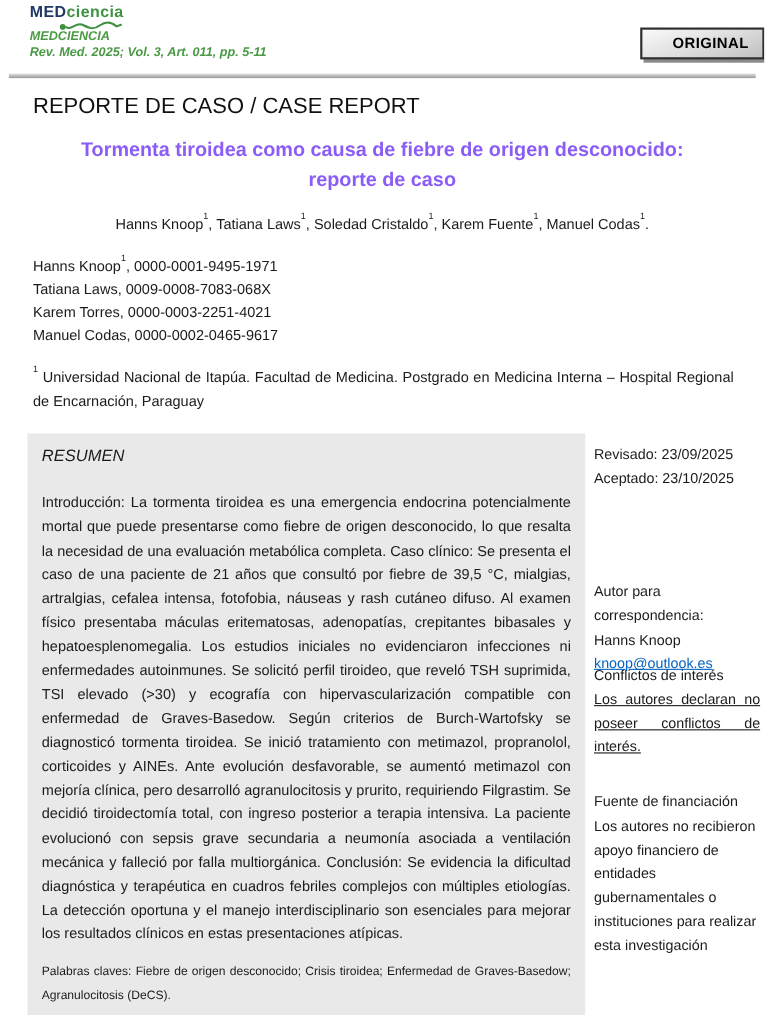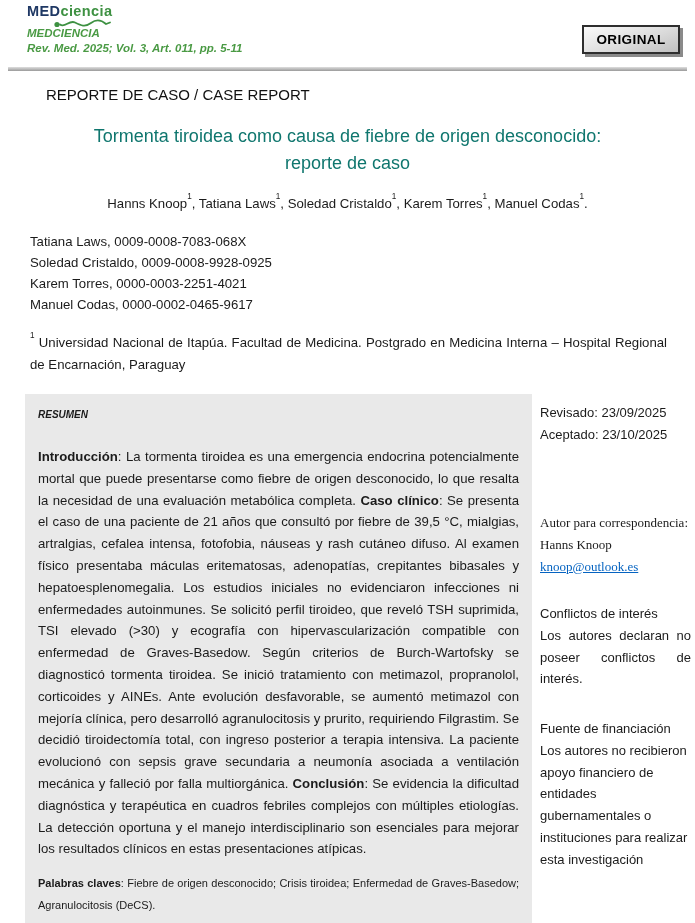--- a/index.html
+++ b/index.html
@@ -2,67 +2,67 @@
 <html><head>
 <meta charset="utf-8">
 <style>
   html,body{margin:0;padding:0;background:#ffffff;}
   .page{
     position:relative;width:695px;height:923px;overflow:hidden;
     background:#ffffff;color:#1b1b1b;
     font-family:"Liberation Sans",sans-serif;
   }
   sup{font-size:0.62em;position:relative;top:-0.45em;line-height:0;}
-  b{font-weight:bold;margin-top:42px;}
+  b{font-weight:normal;margin-top:42px;}
 
   
   .logo{position:absolute;left:27px;top:4px;}
   .logo-text{font-size:14.5px;font-weight:bold;letter-spacing:.4px;line-height:14px;}
   .logo-med{color:#1f3864;}
   .logo-ciencia{color:#3e9142;}
   .logo-squiggle{display:block;margin-left:26px;margin-top:0px;}
   .journal-name{position:absolute;left:27px;top:27px;font-size:11.5px;font-weight:bold;font-style:italic;color:#4a9a44;}
   .citation{position:absolute;left:27px;top:42px;font-size:11.5px;font-weight:bold;font-style:italic;color:#4a9a44;}
   .badge{
     position:absolute;left:582px;top:25px;width:94px;height:25px;
     background:linear-gradient(160deg,#fafafa 0%,#dcdcdc 55%,#c0c0c0 100%);
     border:2px solid #2e2e2e;box-shadow:3px 3px 0 #8a8a8a;
     display:flex;align-items:center;justify-content:center;
-    font-size:13.5px;font-weight:bold;letter-spacing:.4px;color:#000;
+    font-size:13.5px;font-weight:bold;letter-spacing:.4px;color:#000;padding-left:15px;
   }
   .rule{position:absolute;left:8px;top:67px;width:679px;height:4px;
     background:linear-gradient(to bottom,#dedede,#9a9a9a);}
 
-  .section-label{position:absolute;left:30px;top:86px;font-size:15px;color:#111;white-space:nowrap;margin-left:16px;}
+  .section-label{position:absolute;left:30px;top:86px;font-size:20px;color:#111;white-space:nowrap;}
 
   .title{position:absolute;left:0;right:0;top:123px;text-align:center;
-    font-size:18px;font-weight:normal;color:#0f766e;line-height:27px;}
+    font-size:18px;font-weight:bold;color:#8b5cf6;line-height:27px;}
   .title div{white-space:nowrap;}
 
   .authors{position:absolute;left:0;right:0;top:196px;text-align:center;font-size:13.2px;white-space:nowrap;}
 
   .orcid{position:absolute;left:30px;top:231px;font-size:13.2px;line-height:21px;}
 
   .affiliation{position:absolute;left:30px;top:332px;width:637px;
     font-size:13.2px;line-height:21.8px;text-align:justify;}
 
   
   .abstract-box{position:absolute;left:25px;top:394px;width:481px;height:560px;
     background:#e9e9e9;padding:10px 13px;}
-  .abstract-heading{font-size:10px;font-weight:bold;font-style:italic;line-height:21px;}
+  .abstract-heading{font-size:15px;font-weight:normal;font-style:italic;line-height:21px;}
   .abstract-body{margin-top:21px;font-size:13.2px;line-height:21.8px;text-align:justify;}
   .abstract-keywords{margin-top:13px;font-size:11px;line-height:21.8px;text-align:justify;}
 
   
   .sidebar-block{position:absolute;left:540px;width:151px;font-size:13px;line-height:21.8px;}
   .sb-dates{top:402px;}
-  .sb-corr{top:512px;font-family:Liberation Serif, serif;}
+  .sb-corr{top:527px;}
   .sb-conflicts{top:603px;}
   .sb-funding{top:718px;}
-  .sb-justify{text-align:justify;}
+  .sb-justify{text-align:justify;text-decoration:underline;}
   .email-link{color:#0563c1;text-decoration:underline;}
 </style>
 </head>
 <body>
 
 <div class="page">
 
   <div class="logo">
     <div class="logo-text"><span class="logo-med">MED</span><span class="logo-ciencia">ciencia</span></div>
     <svg class="logo-squiggle" width="60" height="11" viewBox="0 0 60 11">
@@ -73,25 +73,25 @@
   <div class="journal-name">MEDCIENCIA</div>
   <div class="citation">Rev. Med. 2025; Vol. 3, Art. 011, pp. 5-11</div>
   <div class="badge">ORIGINAL</div>
   <div class="rule"></div>
 
   <div class="section-label">REPORTE DE CASO / CASE REPORT</div>
   <div class="title">
     <div>Tormenta tiroidea como causa de fiebre de origen desconocido:</div>
     <div>reporte de caso</div>
   </div>
-  <div class="authors"><span>Hanns Knoop</span><sup>1</sup><span>, Tatiana Laws</span><sup>1</sup><span>, Soledad Cristaldo</span><sup>1</sup><span>, Karem Torres</span><sup>1</sup><span>, Manuel Codas</span><sup>1</sup><span>.</span></div>
+  <div class="authors"><span>Hanns Knoop</span><sup>1</sup><span>, Tatiana Laws</span><sup>1</sup><span>, Soledad Cristaldo</span><sup>1</sup><span>, Karem Fuente</span><sup>1</sup><span>, Manuel Codas</span><sup>1</sup><span>.</span></div>
 
   <div class="orcid">
+    <div><span>Hanns Knoop</span><sup>1</sup><span>, 0000-0001-9495-1971</span></div>
     <div><span>Tatiana Laws, 0009-0008-7083-068X</span></div>
-    <div><span>Soledad Cristaldo, 0009-0008-9928-0925</span></div>
     <div><span>Karem Torres, 0000-0003-2251-4021</span></div>
     <div><span>Manuel Codas, 0000-0002-0465-9617</span></div>
   </div>
 
   <div class="affiliation"><sup>1</sup><span> Universidad Nacional de Itapúa. Facultad de Medicina. Postgrado en Medicina Interna – Hospital Regional de Encarnación, Paraguay</span></div>
 
   <div class="abstract-box">
     <div class="abstract-heading">RESUMEN</div>
     <div class="abstract-body"><b>Introducción</b><span>: La tormenta tiroidea es una emergencia endocrina potencialmente mortal que puede presentarse como fiebre de origen desconocido, lo que resalta la necesidad de una evaluación metabólica completa. </span><b>Caso clínico</b><span>: Se presenta el caso de una paciente de 21 años que consultó por fiebre de 39,5 °C, mialgias, artralgias, cefalea intensa, fotofobia, náuseas y rash cutáneo difuso. Al examen físico presentaba máculas eritematosas, adenopatías, crepitantes bibasales y hepatoesplenomegalia. Los estudios iniciales no evidenciaron infecciones ni enfermedades autoinmunes. Se solicitó perfil tiroideo, que reveló TSH suprimida, TSI elevado (&gt;30) y ecografía con hipervascularización compatible con enfermedad de Graves-Basedow. Según criterios de Burch-Wartofsky se diagnosticó tormenta tiroidea. Se inició tratamiento con metimazol, propranolol, corticoides y AINEs. Ante evolución desfavorable, se aumentó metimazol con mejoría clínica, pero desarrolló agranulocitosis y prurito, requiriendo Filgrastim. Se decidió tiroidectomía total, con ingreso posterior a terapia intensiva. La paciente evolucionó con sepsis grave secundaria a neumonía asociada a ventilación mecánica y falleció por falla multiorgánica. </span><b>Conclusión</b><span>: Se evidencia la dificultad diagnóstica y terapéutica en cuadros febriles complejos con múltiples etiologías. La detección oportuna y el manejo interdisciplinario son esenciales para mejorar los resultados clínicos en estas presentaciones atípicas.</span></div>
     <div class="abstract-keywords"><b>Palabras claves</b><span>: Fiebre de origen desconocido; Crisis tiroidea; Enfermedad de Graves-Basedow; Agranulocitosis (DeCS).</span></div>

